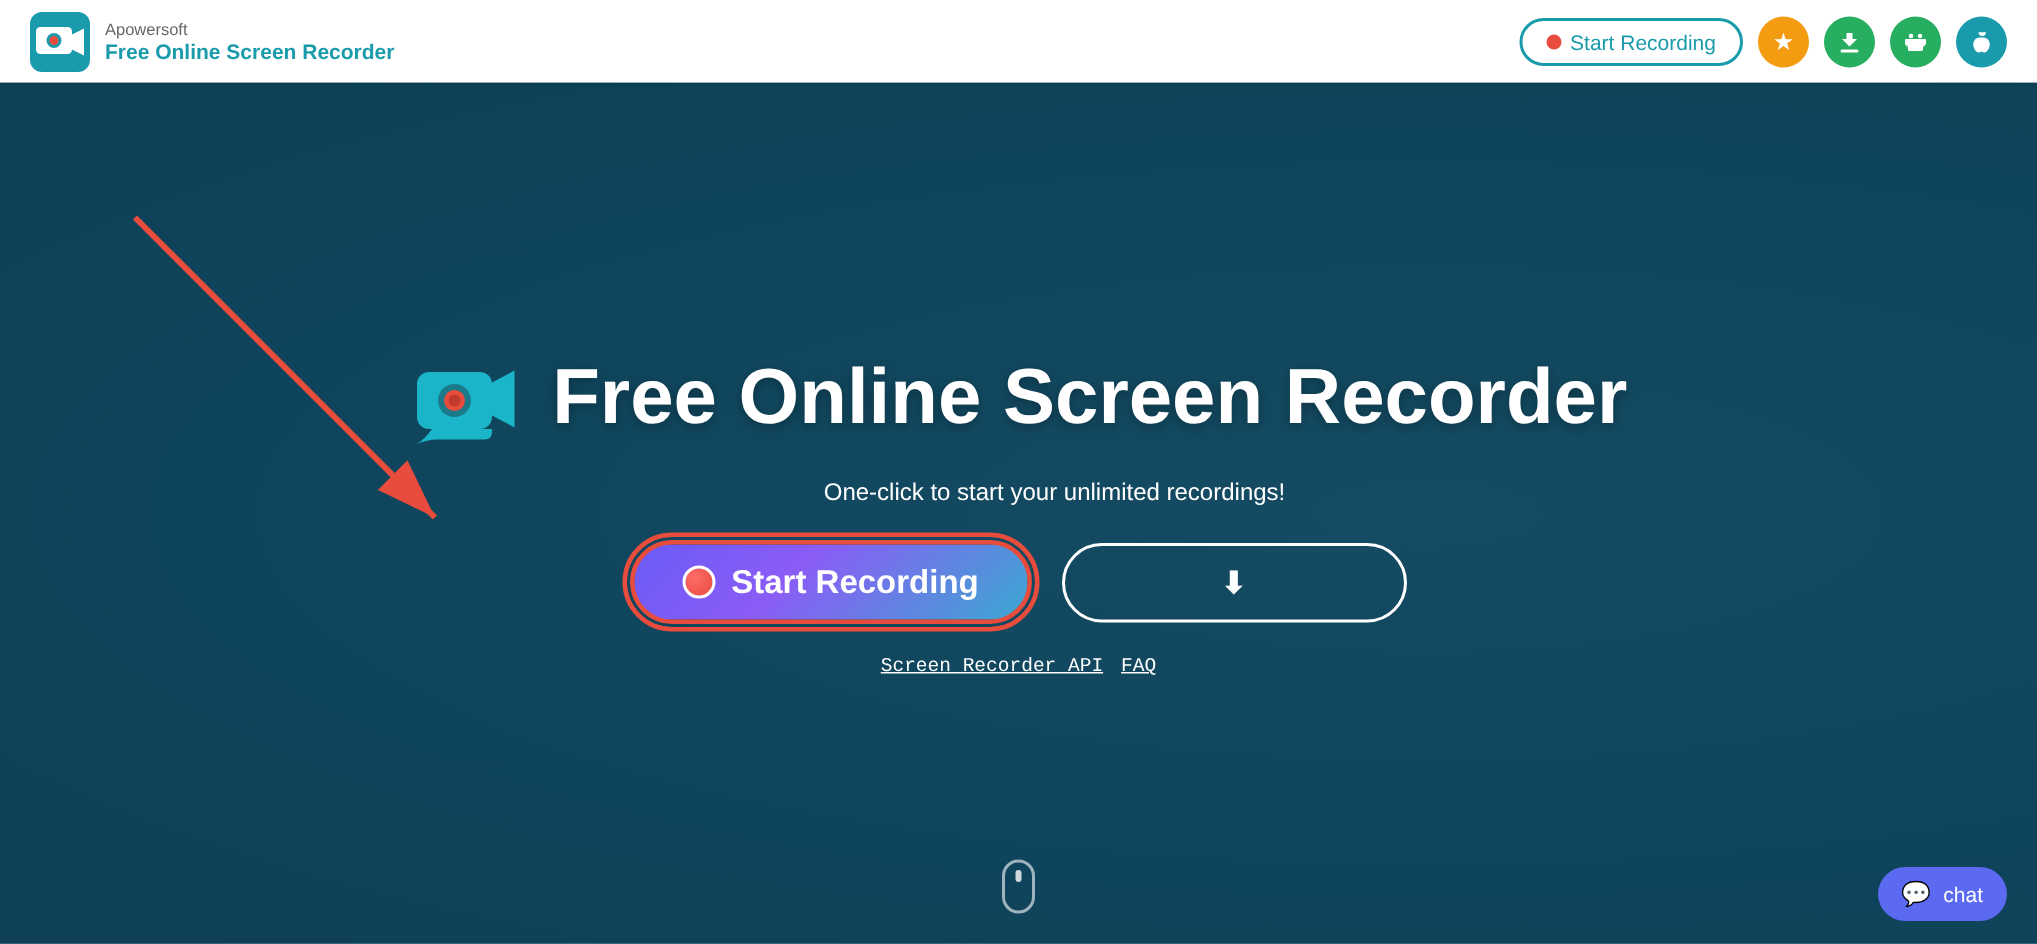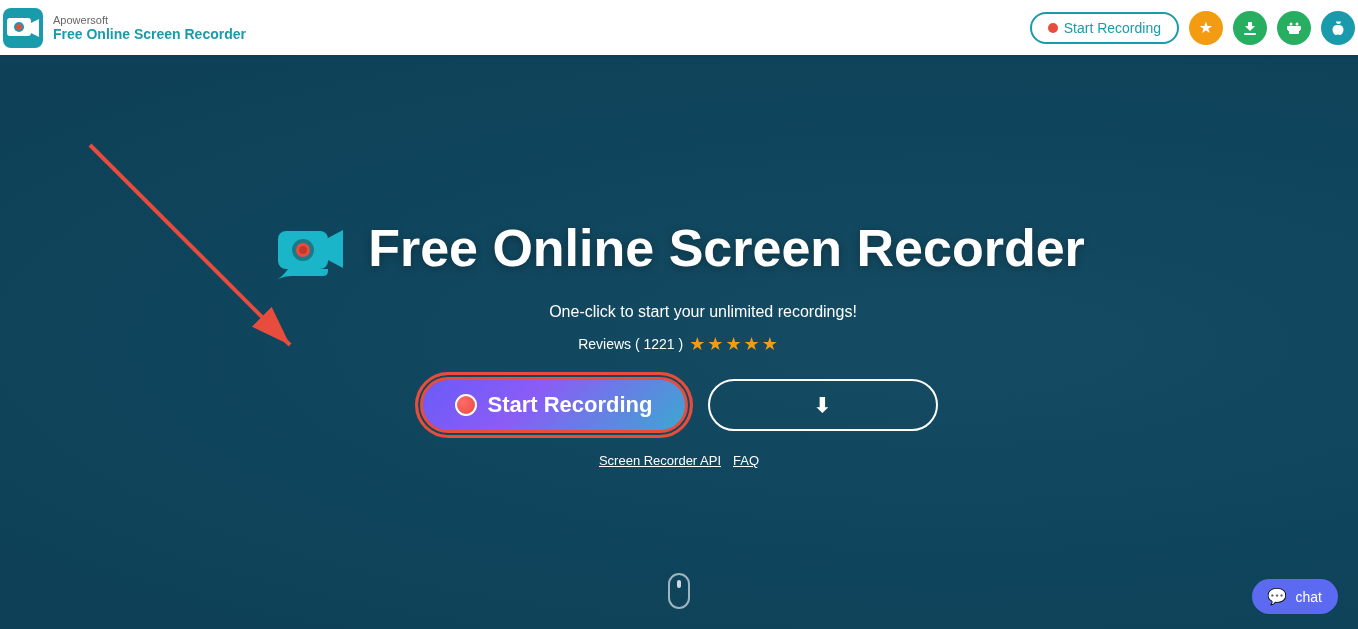--- a/index.html
+++ b/index.html
@@ -6,21 +6,21 @@
     body { width: 1358px; height: 629px; overflow: hidden; font-family: 'Segoe UI', Arial, sans-serif; }
 
     
     .header {
       position: absolute;
       top: 0; left: 0; right: 0;
       height: 55px;
       background: #fff;
       display: flex;
       align-items: center;
-      padding: 0 3px;
+      padding: 0 20px;
       z-index: 10;
       box-shadow: 0 1px 3px rgba(0,0,0,0.1);
     }
     .logo-area {
       display: flex;
       align-items: center;
       gap: 10px;
       flex: 1;
     }
     .logo-icon {
@@ -217,20 +217,21 @@
       justify-content: center;
     }
     .download-icon {
       font-size: 20px;
     }
 
     .links-row {
       display: flex;
       gap: 12px;
       margin-top: 8px;
+      font-family: Liberation Mono, monospace;
     }
     .hero-link {
       color: #fff;
       font-size: 13px;
       text-decoration: underline;
       cursor: pointer;
     }
 
     
     .scroll-indicator {
@@ -353,24 +354,20 @@
         <circle cx="30" cy="34" r="7" fill="#e74c3c"></circle>
         <circle cx="30" cy="34" r="4" fill="#c0392b"></circle>
 
         <path d="M15 53 Q10 60 5 63 Q12 60 18 60 L50 60 Q55 60 55 55 L55 53 Z" fill="#1ab5c8"></path>
       </svg>
       <h1 class="hero-title">Free Online Screen Recorder</h1>
     </div>
 
     <p class="hero-subtitle">One-click to start your unlimited recordings!</p>
 
-    <div class="reviews-row">
-      <span>Reviews ( 1221 )</span>
-      <span class="stars">★★★★★</span>
-    </div>
 
     <div class="buttons-row">
       <button class="start-rec-hero">
         <div class="start-rec-box"></div>
         <div class="rec-circle"></div>
         <span>Start Recording</span>
       </button>
       <button class="download-app-hero">
         <span class="download-icon">⬇</span>
       </button>

